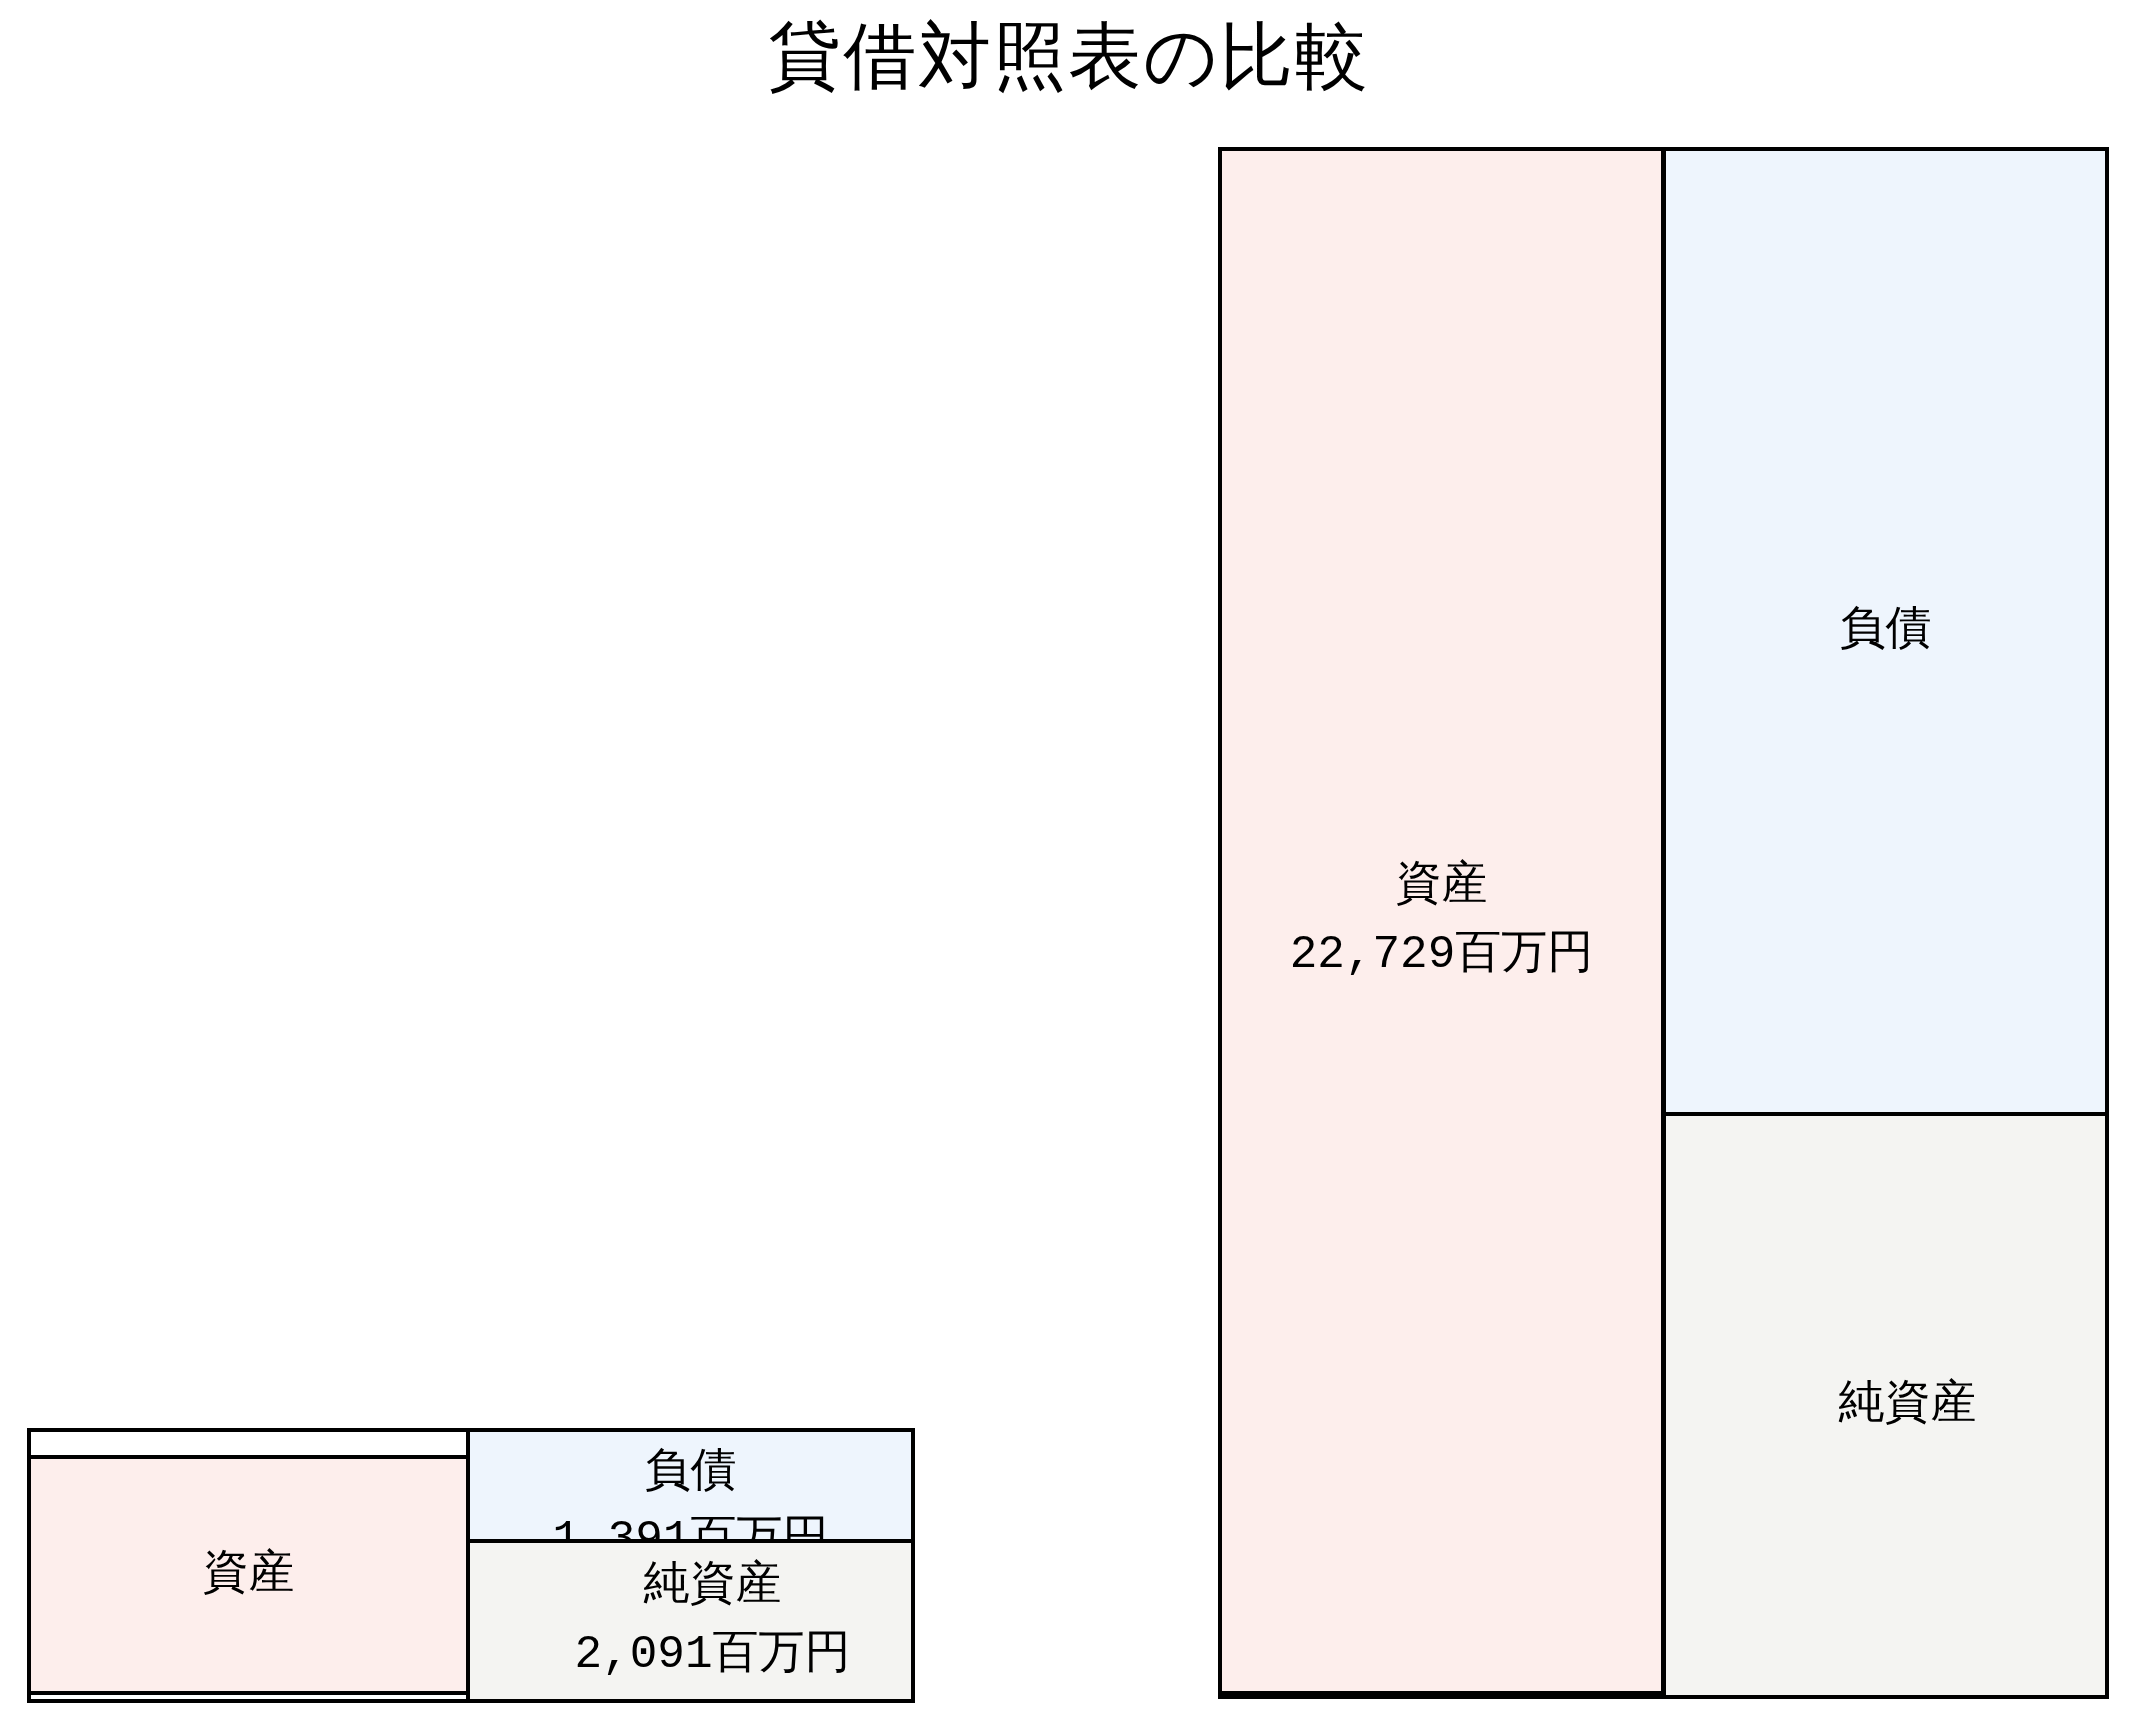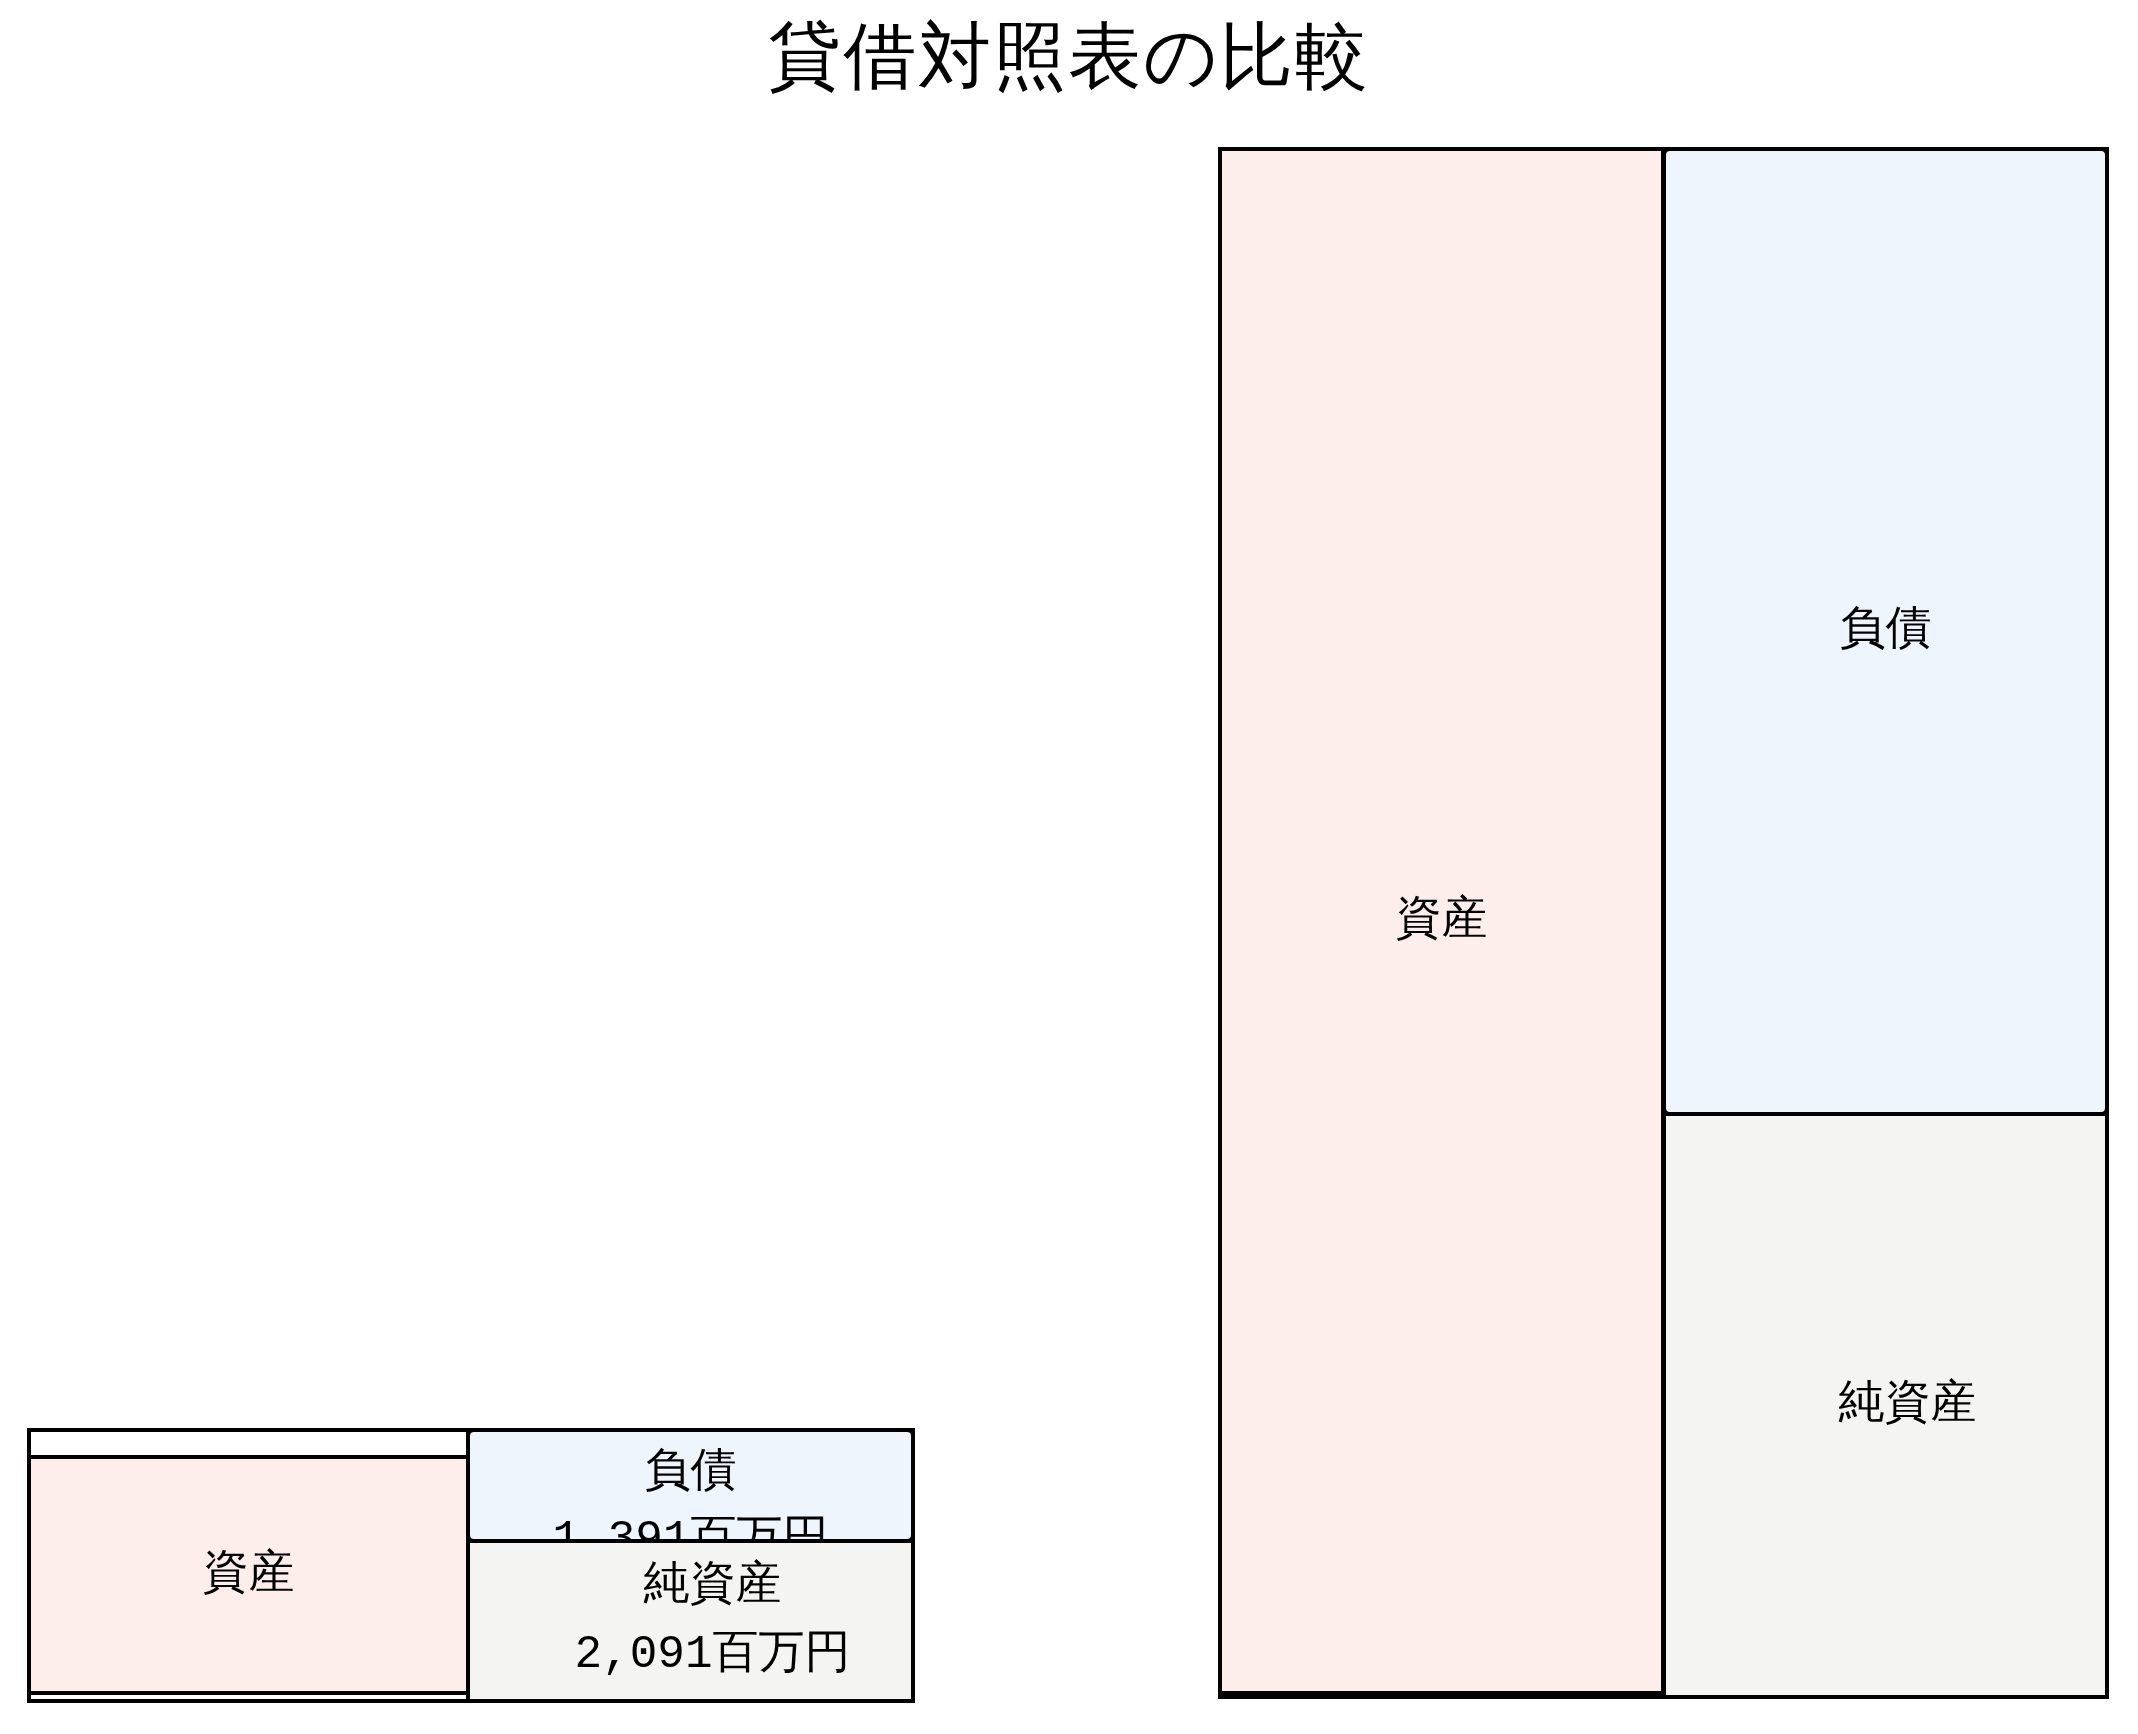--- a/index.html
+++ b/index.html
@@ -37,21 +37,21 @@
   .frame {
     position: absolute;
     inset: 0;
     box-sizing: border-box;
     border: 4px solid var(--border, #000000);
     pointer-events: none;
     z-index: 5;
     background: transparent;
   }
   .assets-box      { background: var(--assets-fill, #fdeeec); }
-  .liabilities-box { background: var(--liabilities-fill, #eef5fd); border-radius: 8px; }
+  .liabilities-box { background: var(--liabilities-fill, #eef5fd); }
   .net-assets-box  { background: var(--net-assets-fill, #f4f4f2); padding-left: 44px; }
   .gap-box         { background: #ffffff; }
   .centered {
     display: flex;
     flex-direction: column;
     align-items: center;
     justify-content: center;
   }
   .cell-text {
     text-align: center;
@@ -99,20 +99,21 @@
         <div>2,091百万円</div>
       </div>
     </div>
     <div class="frame"></div>
   </div>
 
   <div class="chart chart-large">
     <div class="box assets-box centered">
       <div class="cell-text">
         <div>資産</div>
+        <div>22,729百万円</div>
       </div>
     </div>
     <div class="box liabilities-box centered">
       <div class="cell-text">
         <div>負債</div>
       </div>
     </div>
     <div class="box net-assets-box centered">
       <div class="cell-text">
         <div>純資産</div>

